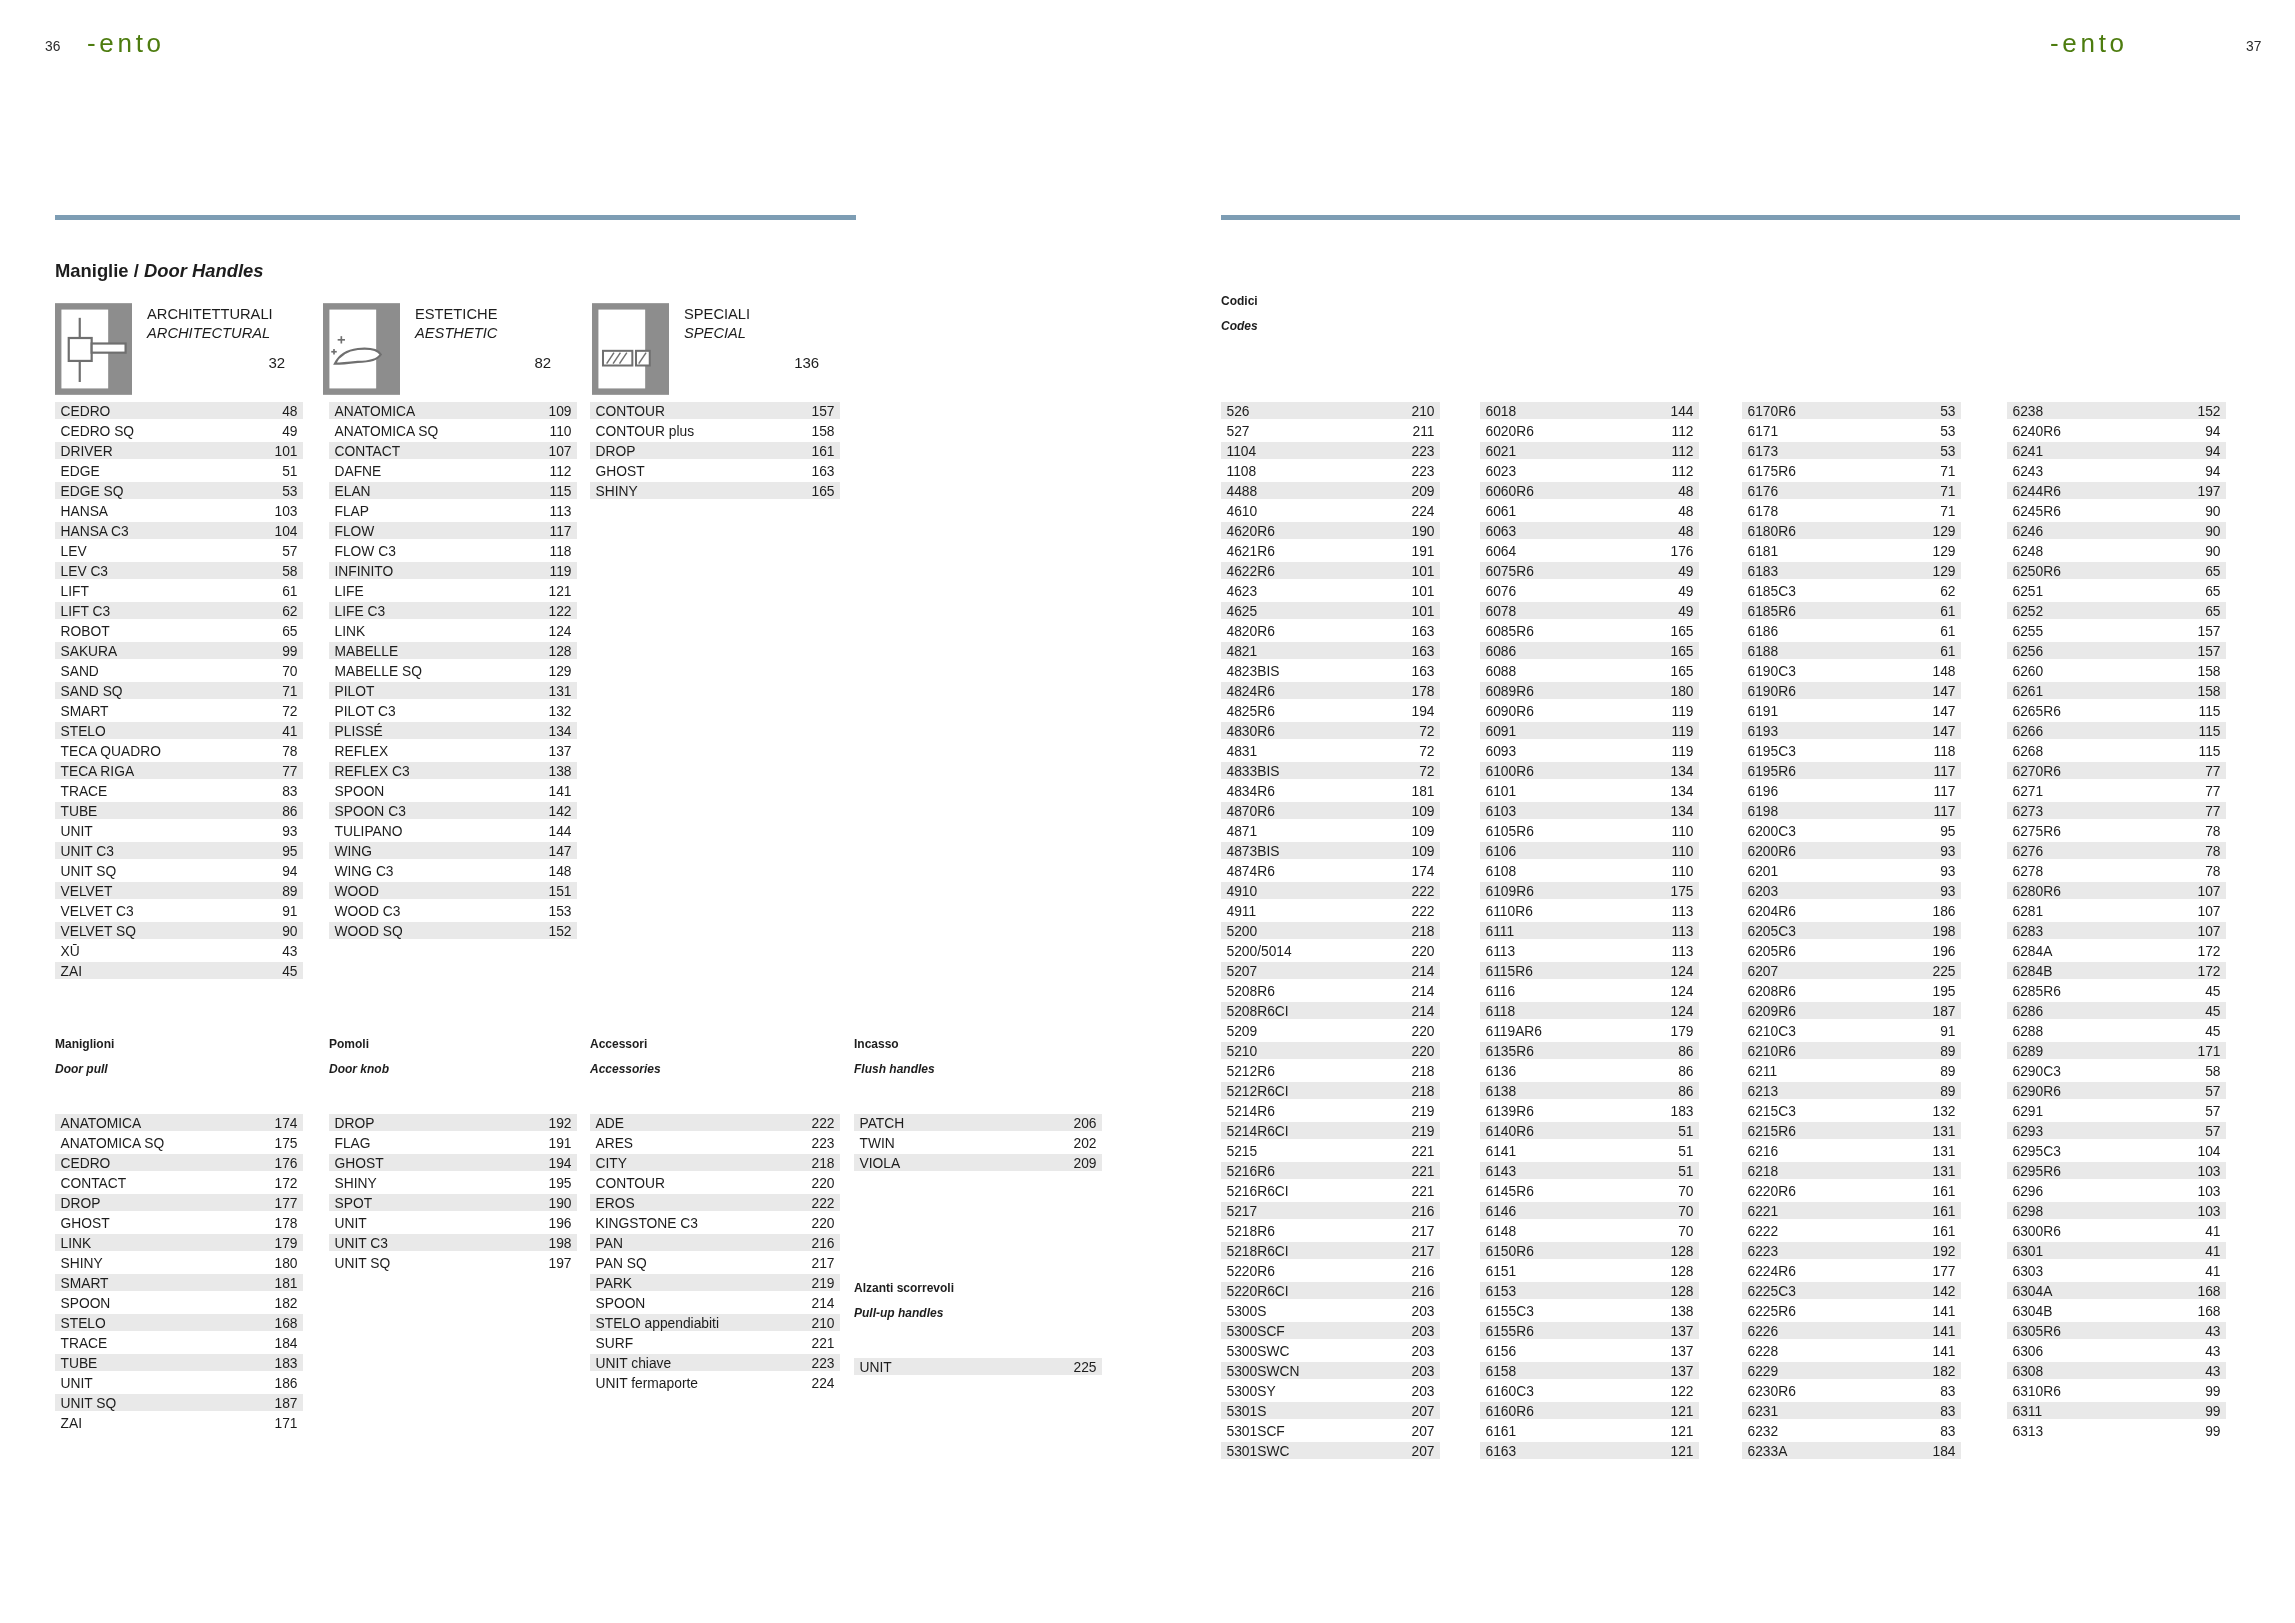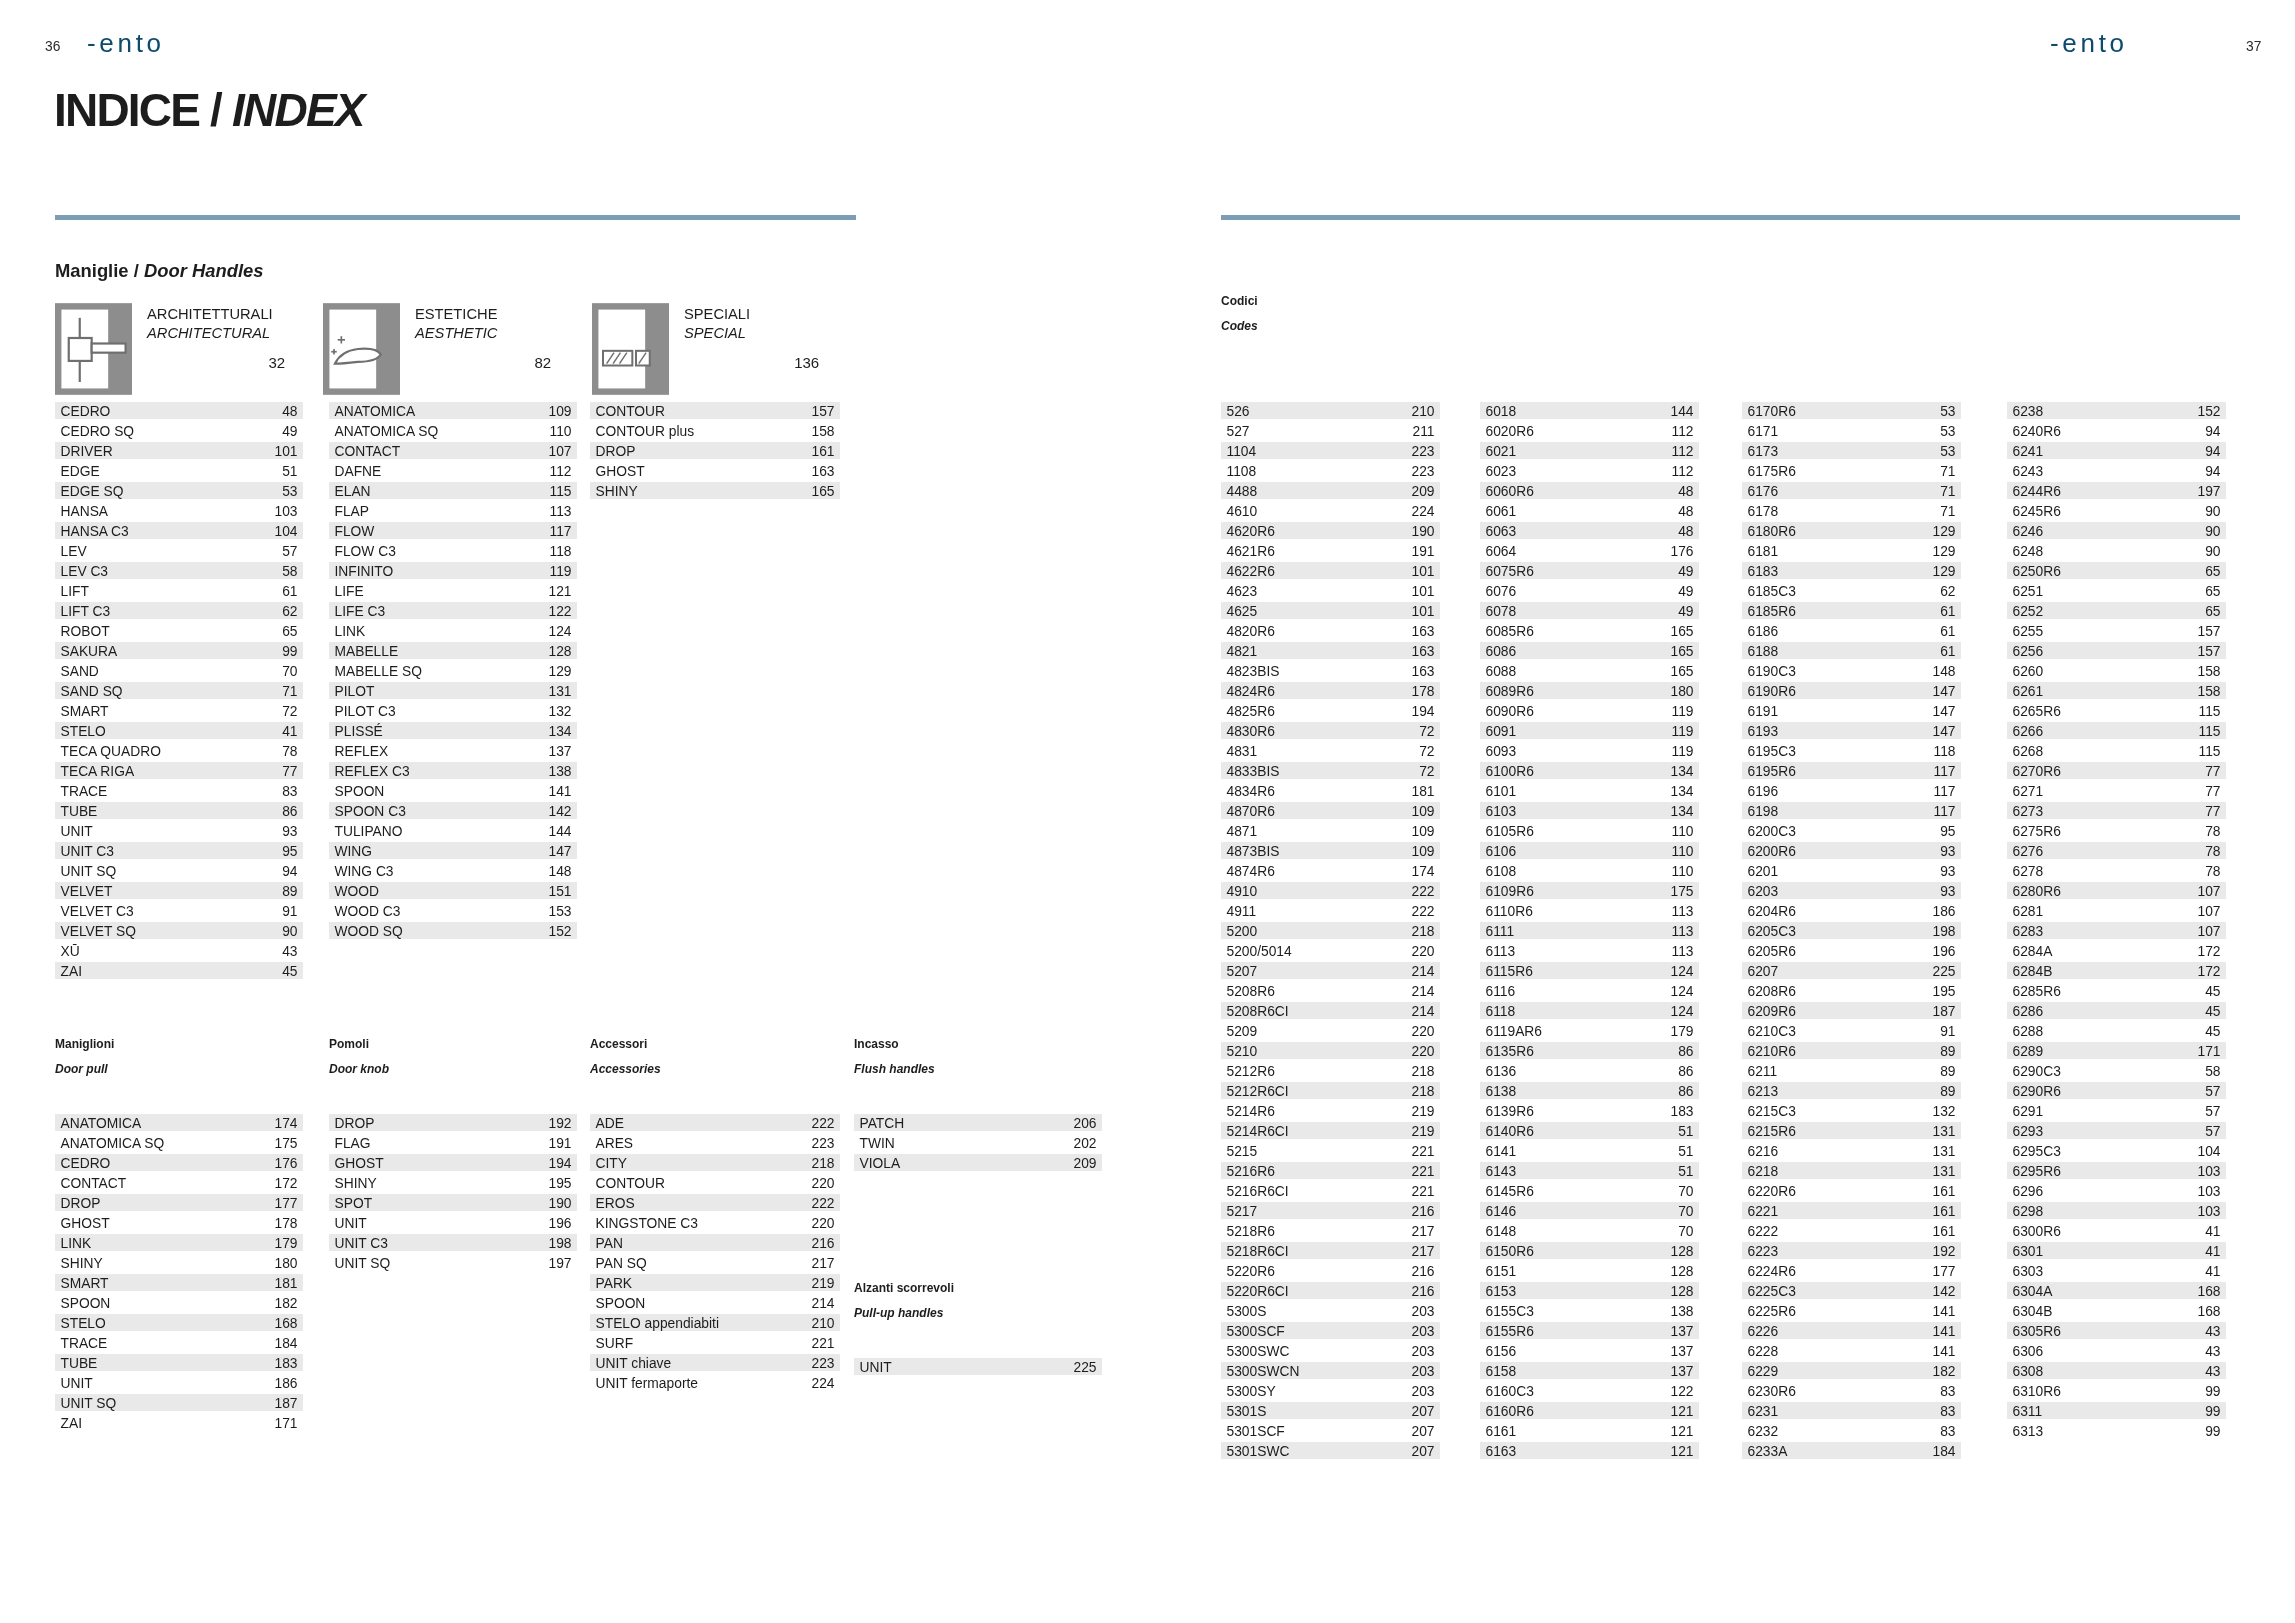--- a/index.html
+++ b/index.html
@@ -1,20 +1,20 @@
 <!DOCTYPE html>
 <html style="font-size:14.7px"><head>
 <meta charset="utf-8">
 <style>
   html,body{margin:0;padding:0;background:#ffffff;}
   .canvas{position:relative;width:2296px;height:1460px;background:#fff;overflow:hidden;
           font-family:"Liberation Sans", sans-serif;color:#1d1d1d;}
   .abs{position:absolute;}
   .pagenum{font-size:13.8px;color:#2a2a2a;}
-  .logo{font-size:26px;letter-spacing:3.7px;color:#0c4a6e;font-weight:400;}
+  .logo{font-size:26px;letter-spacing:3.7px;color:#4d7c0f;font-weight:400;}
   .title{font-size:46px;font-weight:700;letter-spacing:-1.8px;white-space:nowrap;}
   .title .it-part{font-style:italic;}
   .rule{background:#7d9db4;height:4.6px;}
   .h-main{font-size:18.4px;font-weight:700;white-space:nowrap;}
   .h-main .it-part{font-style:italic;}
   .sec-t{font-size:12px;font-weight:700;line-height:25px;white-space:nowrap;}
   .sec-t .t2{font-style:italic;}
   .cat-block{position:absolute;height:96px;}
   .cat-icon{position:absolute;left:0;top:0;width:77px;height:92px;}
   .cat-lines{position:absolute;left:92px;top:1.8px;font-size:14.7px;line-height:19px;white-space:nowrap;}
@@ -34,23 +34,20 @@
 <body>
 
 <div class="canvas">
 
   <div class="abs pagenum" style="left:45px;top:39px;">36</div>
   <div class="abs logo" style="left:87px;top:27.5px;">-ento</div>
 
   <div class="abs logo" style="left:2050px;top:27.5px;">-ento</div>
   <div class="abs pagenum" style="left:2246px;top:39px;">37</div>
 
-  <div class="abs title" style="left:54px;top:83px;">
-    <span>INDICE</span><span> / </span><span class="it-part">INDEX</span>
-  </div>
   <div class="abs rule" style="left:55px;top:215px;width:801px;"></div>
   <div class="abs rule" style="left:1221px;top:215px;width:1019px;"></div>
 
   <div class="abs h-main" style="left:55px;top:260px;">
     <span>Maniglie</span><span> / </span><span class="it-part">Door Handles</span>
   </div>
 
   <div class="cat-block" style="left:55px;top:303px;width:232px;text-decoration:underline;">
     <svg class="cat-icon" viewBox="0 0 84 100">
       <rect width="84" height="100" fill="#8d8d8d"></rect>

